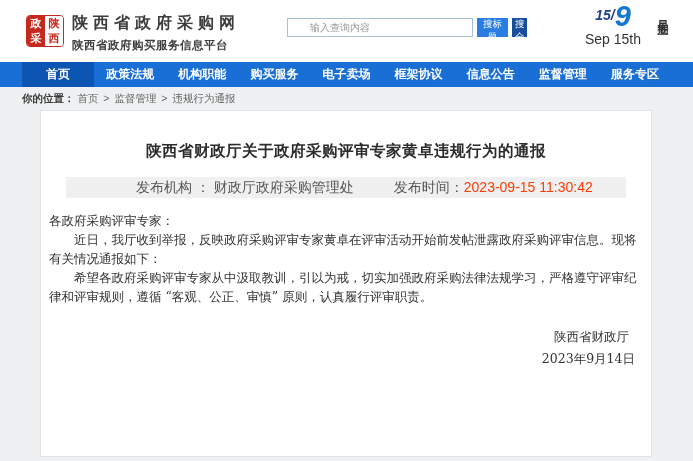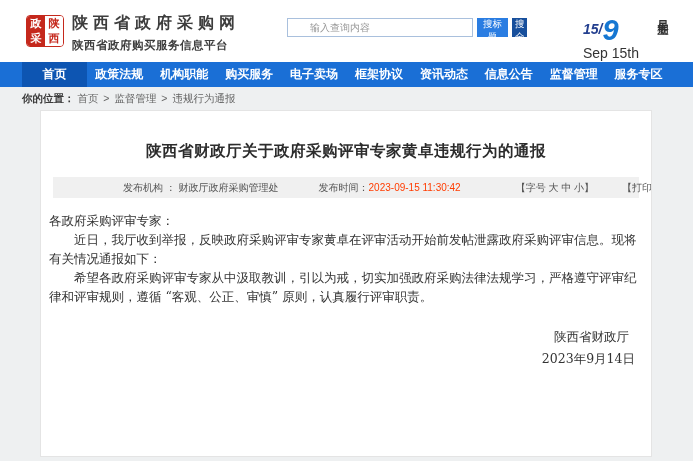--- a/index.html
+++ b/index.html
@@ -21,21 +21,21 @@
 
   .search { position:absolute; left:287px; top:18px; display:flex; align-items:center; }
   .search input { width:186px; height:19px; border:1px solid #a9c0dd; font-size:10px;
                   padding-left:22px; color:#333; outline:none; }
   .search input::placeholder { color:#999; }
   .search button { height:19px; border:none; color:#fff; font-size:9.5px; cursor:pointer;
                    font-family:inherit; padding:0 3px; }
   .btn-title { width:31px; margin-left:4px; background:#2a7de2; }
   .btn-full  { width:15px; margin-left:4px; background:#174f9c; }
 
-  .datebox { position:absolute; left:583px; top:14px; width:60px; text-align:left; }
+  .datebox { position:absolute; left:583px; top:0; width:60px; text-align:center; }
   .dm { font-style:italic; font-weight:bold; white-space:nowrap; }
   .d-small { font-size:14px; color:#233f8f; vertical-align:6px; }
   .d-big { font-size:29px; color:#1677d2; }
   .d-en { font-size:14px; font-weight:normal; color:#333; margin-top:-2px; }
   .weekday { position:absolute; left:655px; top:11px; writing-mode:vertical-rl;
              font-size:11px; font-weight:bold; color:#333; letter-spacing:3px; }
 
   
   .main-nav { display:flex; height:25px; background:#1a6fd6; padding:0 22px; }
   .nav-item { flex:1; display:flex; align-items:center; justify-content:center;
@@ -46,22 +46,22 @@
   .breadcrumb { height:23px; line-height:23px; padding-left:22px; font-size:10.5px; color:#777; }
   .bc-label { font-weight:bold; color:#3a3a3a; }
   .breadcrumb a { color:#666; text-decoration:none; cursor:pointer; }
   .bc-sep { margin:0 2px; color:#666; }
 
   
   .article-box { position:absolute; left:40px; top:110px; width:612px; height:347px;
                  background:#ffffff; border:1px solid #e4e4e4; padding:0 6px; overflow:hidden; }
   .article-title { padding-top:30px; text-align:center; font-size:15.5px; font-weight:bold;
                    color:#2c2c2c; letter-spacing:0.5px; }
-  .article-meta { margin:15px 6px 0; height:21px; background:#f0f0f0; display:flex;
-                  align-items:center; font-size:10px; color:#555; white-space:nowrap; }
+  .article-meta { margin:15px 19px 0; height:21px; background:#f0f0f0; display:flex;
+                  align-items:center; font-size:14px; color:#555; white-space:nowrap; }
   .m-org { margin-left:70px; }
   .m-time { margin-left:40px; }
   .time-red { color:#ff3c00; }
   .m-font { margin-left:55px; cursor:pointer; }
   .m-print { margin-left:28px; cursor:pointer; }
 
   .article-body { padding:13px 2px 0; font-family:"DejaVu Serif","Liberation Serif",serif;
                   font-size:12.5px; line-height:19px; color:#333; }
   .article-body p { text-indent:2em; }
   .article-body p.no-indent { text-indent:0; }
@@ -97,21 +97,20 @@
   <div class="weekday">星期五</div>
 </header>
 
 <nav class="main-nav">
   <a class="nav-item active">首页</a>
   <a class="nav-item">政策法规</a>
   <a class="nav-item">机构职能</a>
   <a class="nav-item">购买服务</a>
   <a class="nav-item">电子卖场</a>
   <a class="nav-item">框架协议</a>
-  <a class="nav-item">资讯动态</a>
   <a class="nav-item">信息公告</a>
   <a class="nav-item">监督管理</a>
   <a class="nav-item">服务专区</a>
 </nav>
 
 <div class="breadcrumb">
   <span class="bc-label">你的位置：</span>
   <a>首页</a>
   <span class="bc-sep">&gt;</span>
   <a>监督管理</a>

